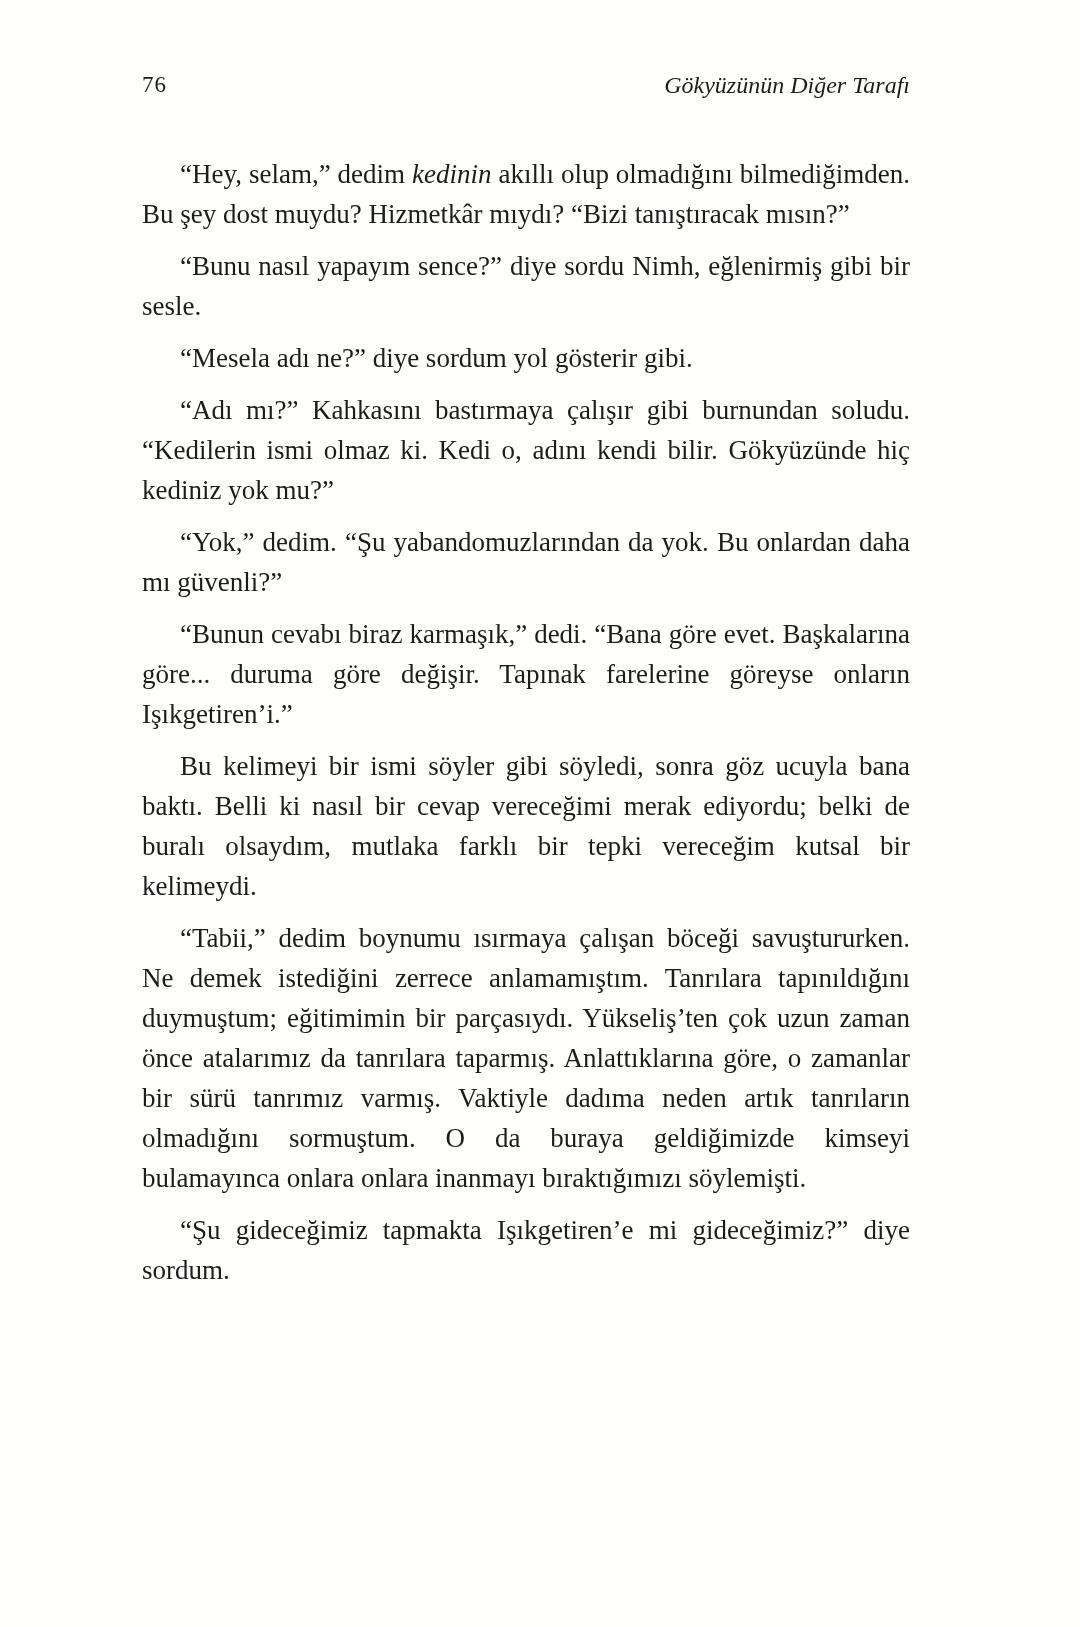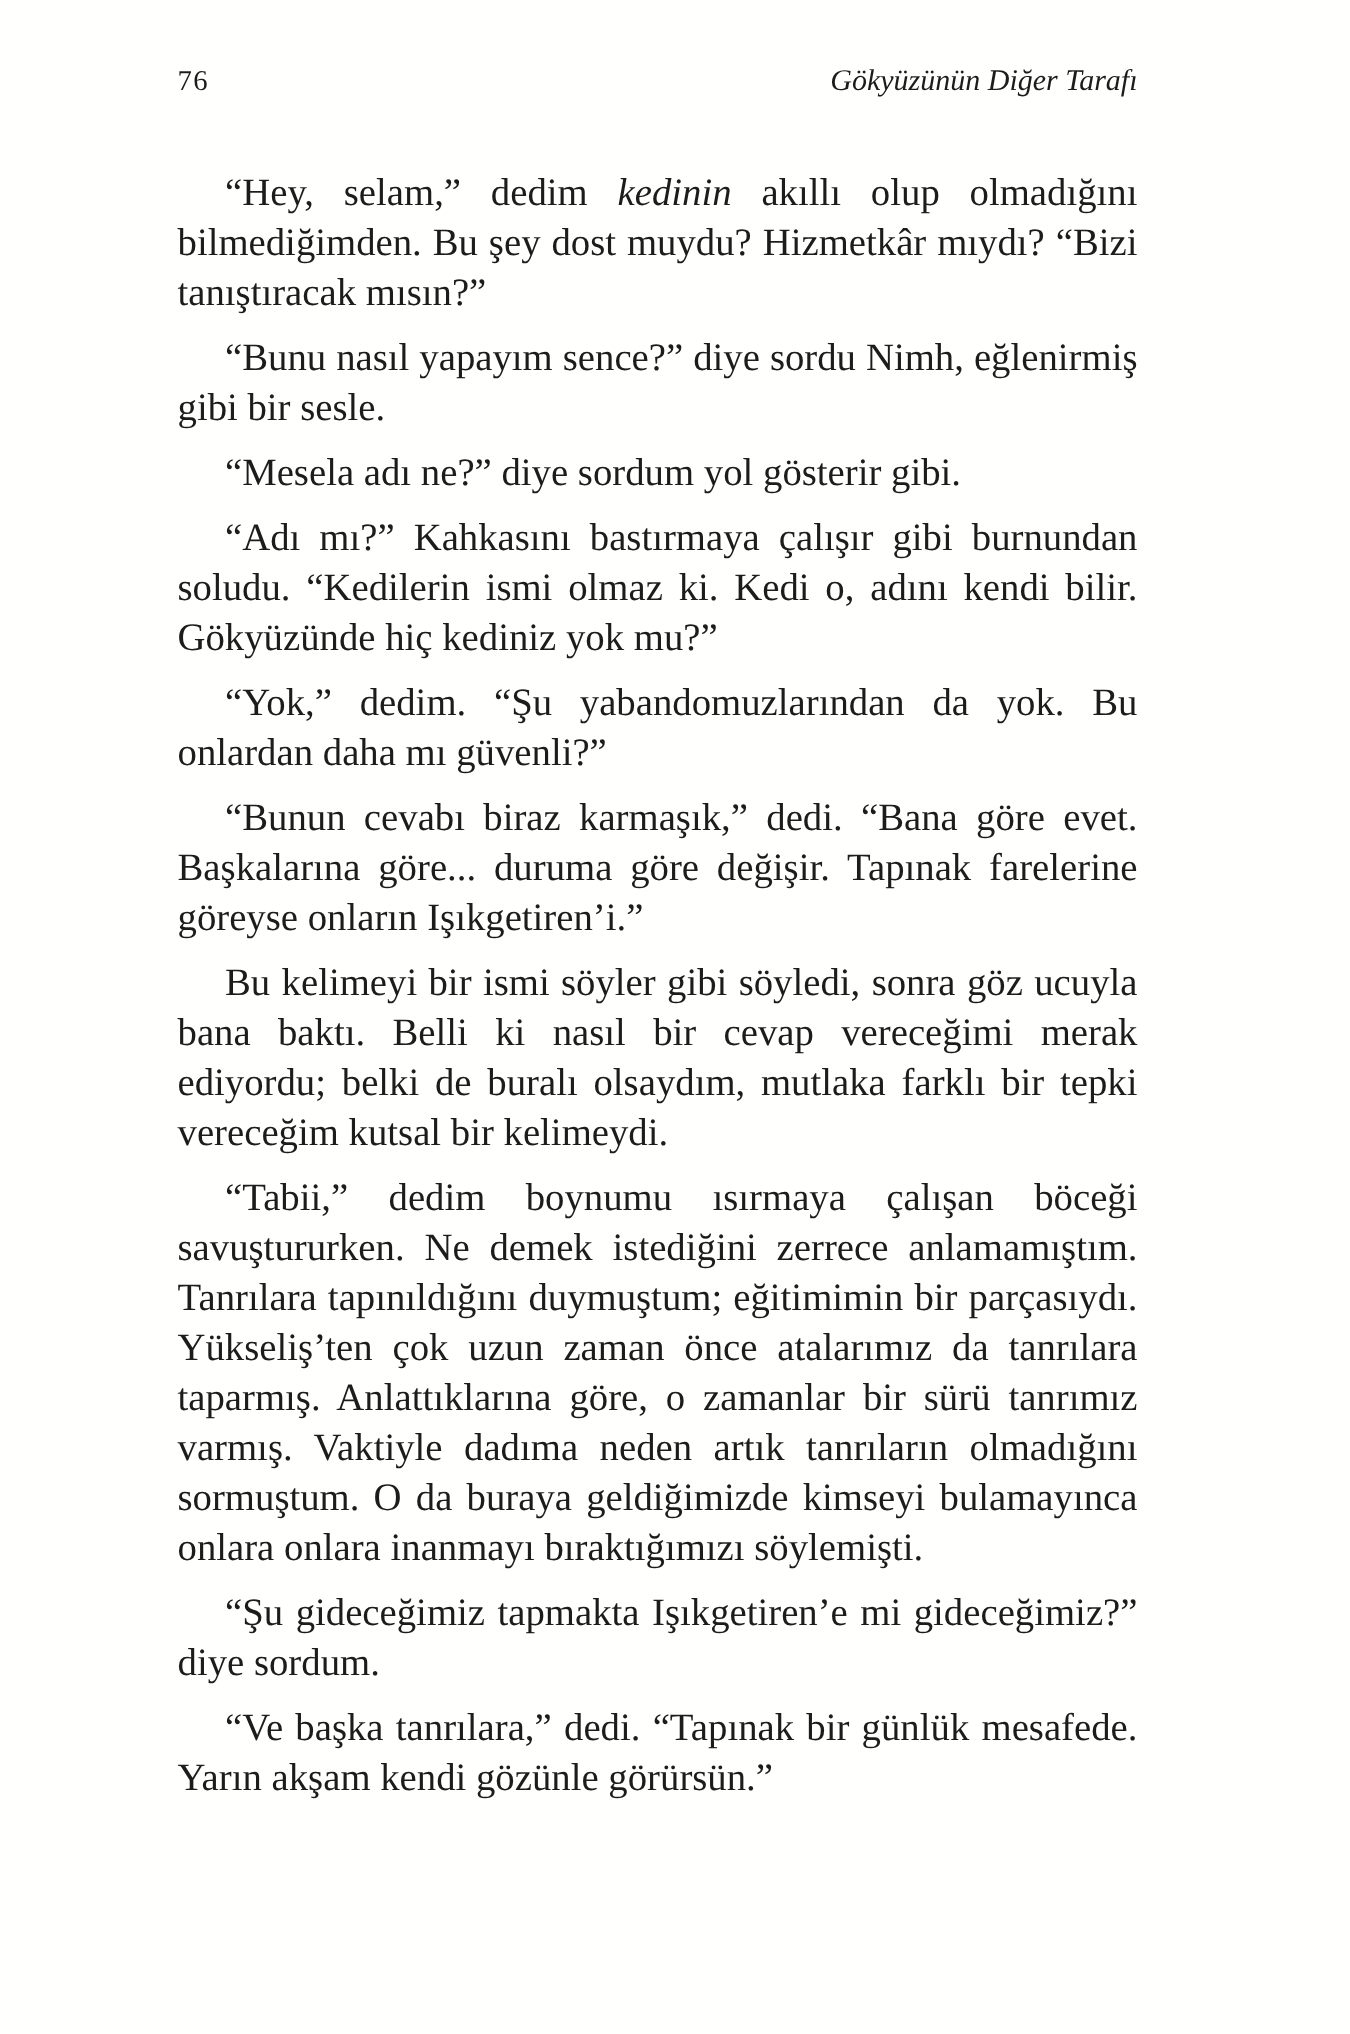--- a/index.html
+++ b/index.html
@@ -8,21 +8,21 @@
     background: #ffffff;
   }
   .page {
     position: relative;
     width: 1080px;
     height: 1627px;
     box-sizing: border-box;
     background: #fffffe;
     color: #1c1c1c;
     font-family: "Liberation Serif", "DejaVu Serif", serif;
-    padding: 52px 170px 0 142px;
+    padding: 72px 170px 0 142px;
     overflow: hidden;
   }
   .page-header {
     position: relative;
     height: 34px;
     margin-bottom: 48px;
   }
   .page-number {
     position: absolute;
     left: 0;
@@ -30,21 +30,21 @@
     font-size: 23px;
     letter-spacing: 1px;
   }
   .header-title {
     display: block;
     text-align: right;
     font-style: italic;
     font-size: 24px;
   }
   .text-block {
-    font-size: 31px;
+    font-size: 27px;
     line-height: 40px;
     text-align: justify;
   }
   .text-block p {
     margin: 0 0 12px 0;
     text-indent: 38px;
   }
   .text-block .italic {
     font-style: italic;
   }
@@ -61,15 +61,14 @@
   <main class="text-block">
       <p><span>“Hey, selam,” dedim </span><span class="italic">kedinin</span><span> akıllı olup olmadığını bilmediğimden. Bu şey dost muydu? Hizmetkâr mıydı? “Bizi tanıştıracak mısın?”</span></p>
       <p><span>“Bunu nasıl yapayım sence?” diye sordu Nimh, eğlenirmiş gibi bir sesle.</span></p>
       <p><span>“Mesela adı ne?” diye sordum yol gösterir gibi.</span></p>
       <p><span>“Adı mı?” Kahkasını bastırmaya çalışır gibi burnundan soludu. “Kedilerin ismi olmaz ki. Kedi o, adını kendi bilir. Gökyüzünde hiç kediniz yok mu?”</span></p>
       <p><span>“Yok,” dedim. “Şu yabandomuzlarından da yok. Bu onlardan daha mı güvenli?”</span></p>
       <p><span>“Bunun cevabı biraz karmaşık,” dedi. “Bana göre evet. Başkalarına göre... duruma göre değişir. Tapınak farelerine göreyse onların Işıkgetiren’i.”</span></p>
       <p><span>Bu kelimeyi bir ismi söyler gibi söyledi, sonra göz ucuyla bana baktı. Belli ki nasıl bir cevap vereceğimi merak ediyordu; belki de buralı olsaydım, mutlaka farklı bir tepki vereceğim kutsal bir kelimeydi.</span></p>
       <p><span>“Tabii,” dedim boynumu ısırmaya çalışan böceği savuştururken. Ne demek istediğini zerrece anlamamıştım. Tanrılara tapınıldığını duymuştum; eğitimimin bir parçasıydı. Yükseliş’ten çok uzun zaman önce atalarımız da tanrılara taparmış. Anlattıklarına göre, o zamanlar bir sürü tanrımız varmış. Vaktiyle dadıma neden artık tanrıların olmadığını sormuştum. O da buraya geldiğimizde kimseyi bulamayınca onlara onlara inanmayı bıraktığımızı söylemişti.</span></p>
       <p><span>“Şu gideceğimiz tapmakta Işıkgetiren’e mi gideceğimiz?” diye sordum.</span></p>
-      <p><span>“Ve başka tanrılara,” dedi. “Tapınak bir günlük mesafede. Yarın akşam kendi gözünle görürsün.”</span></p>
     </main>
 </div>
 
 </body></html>

